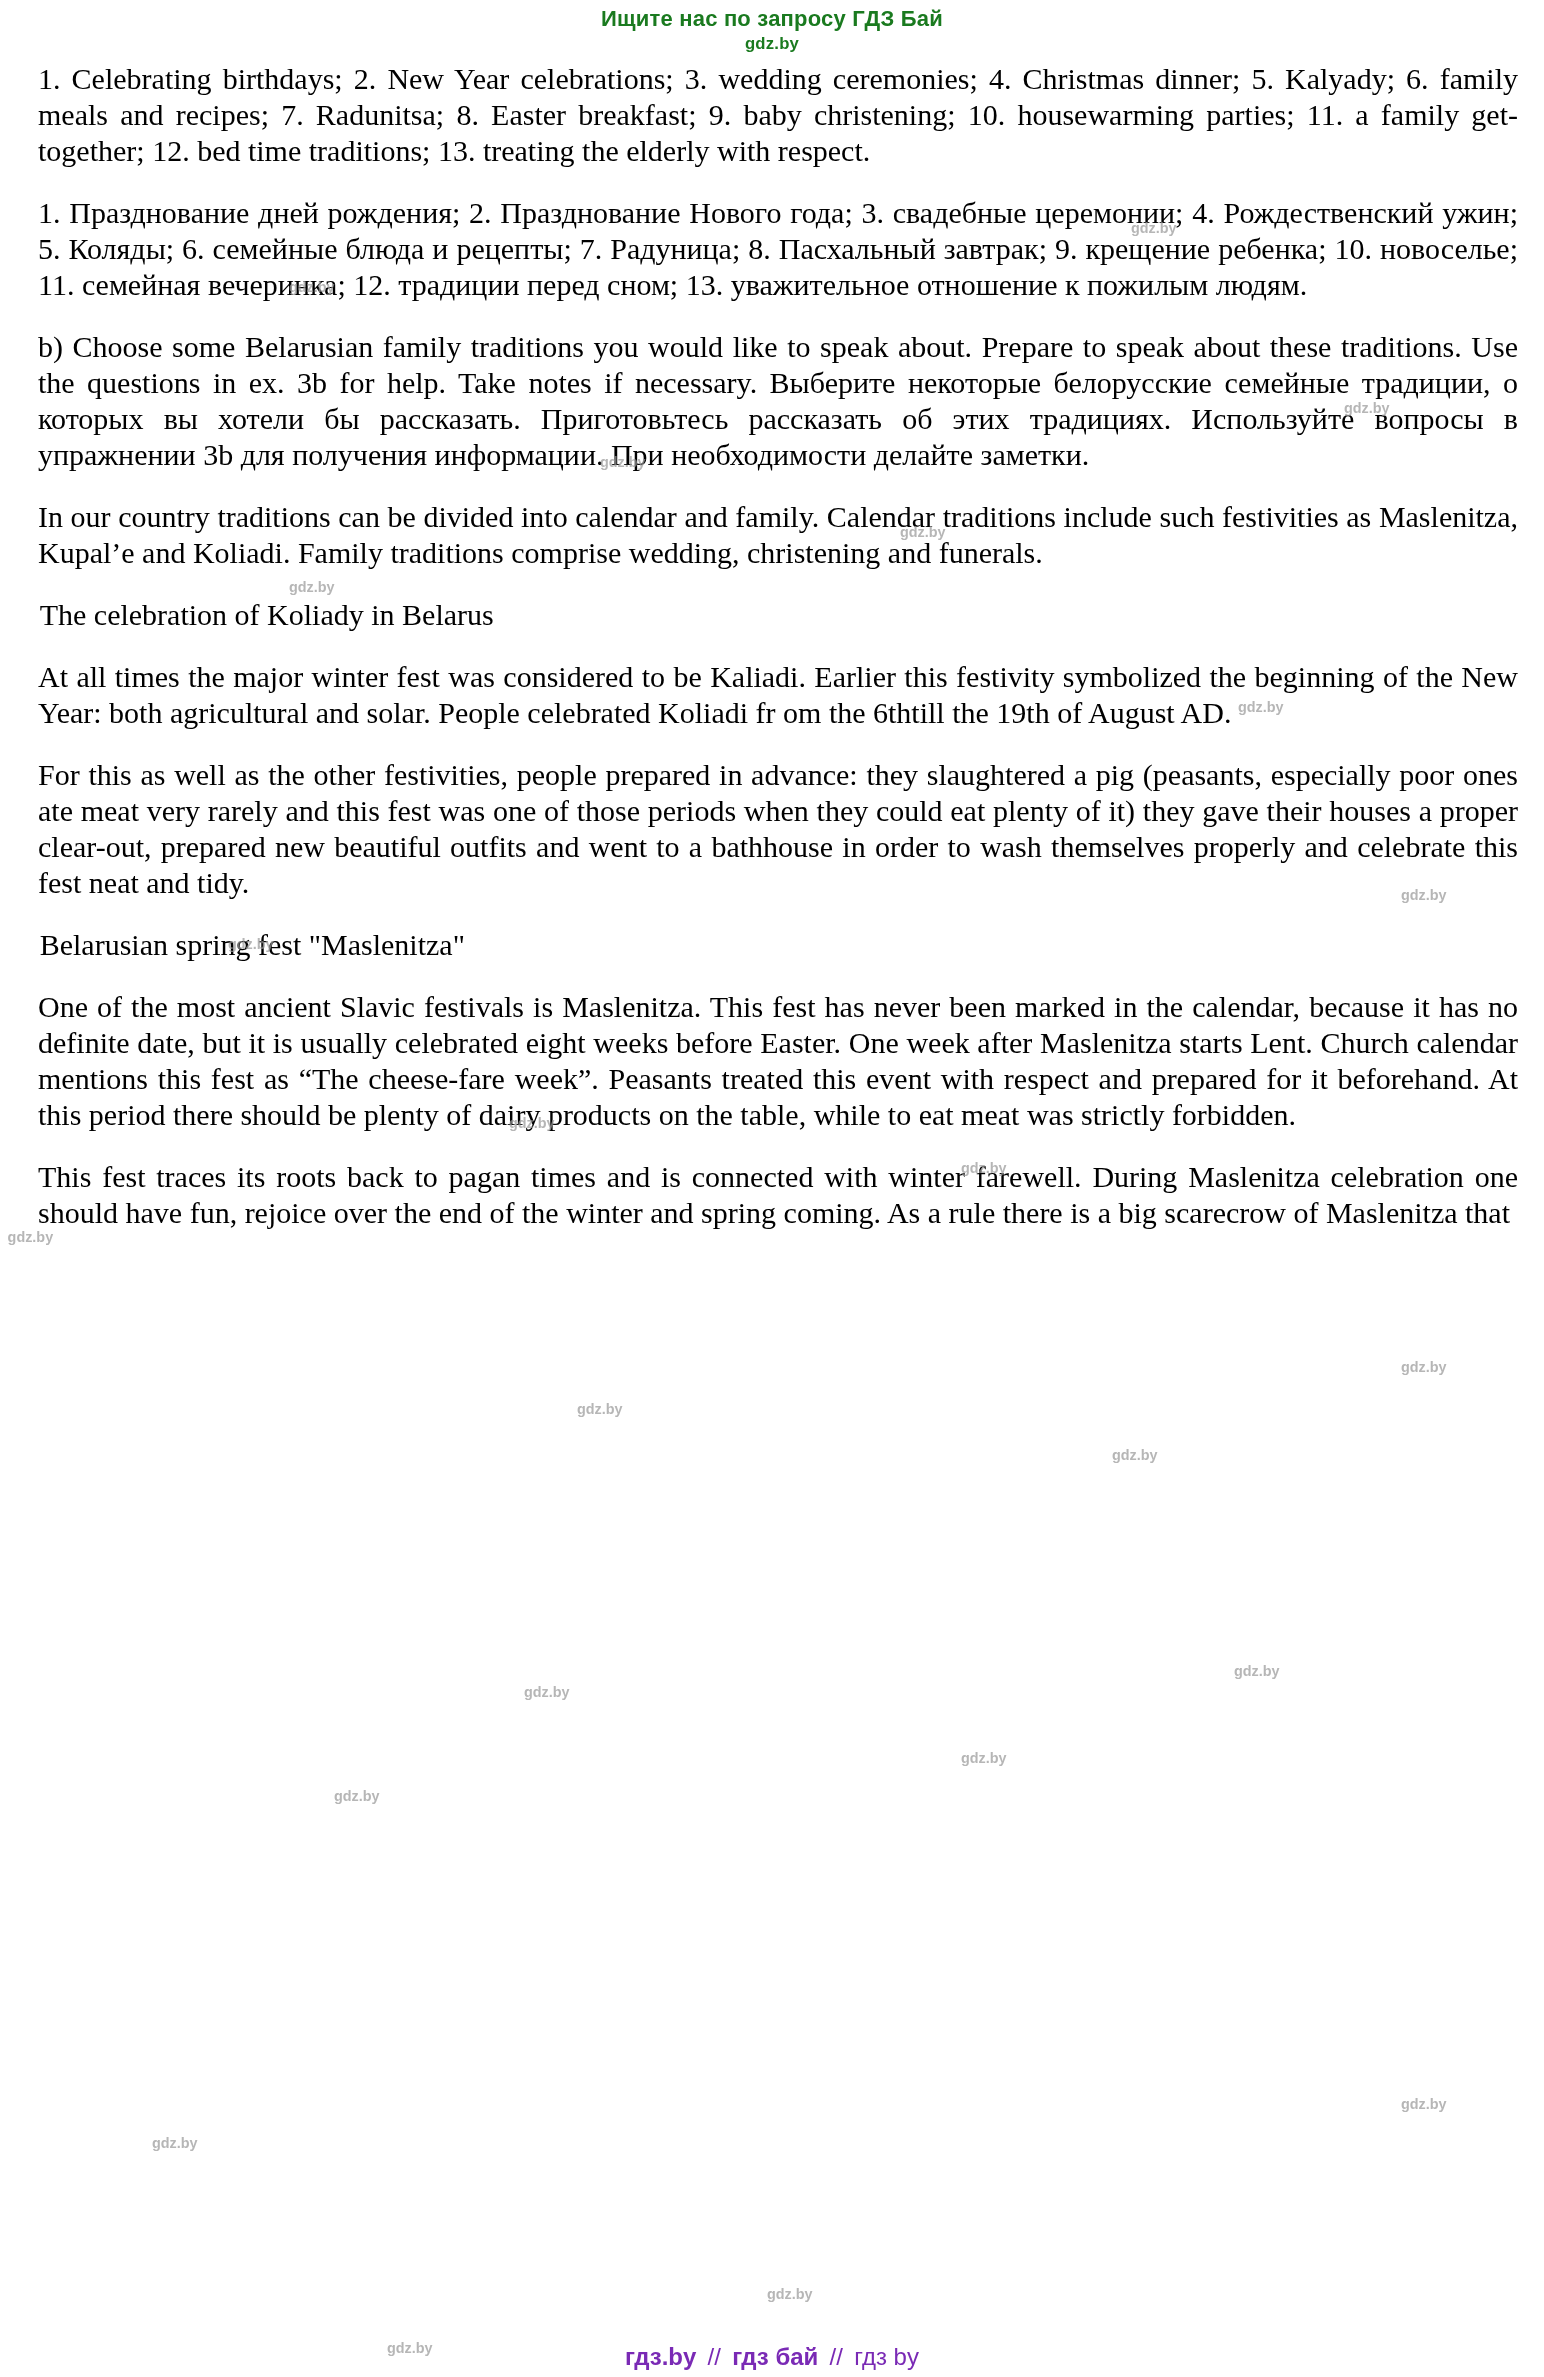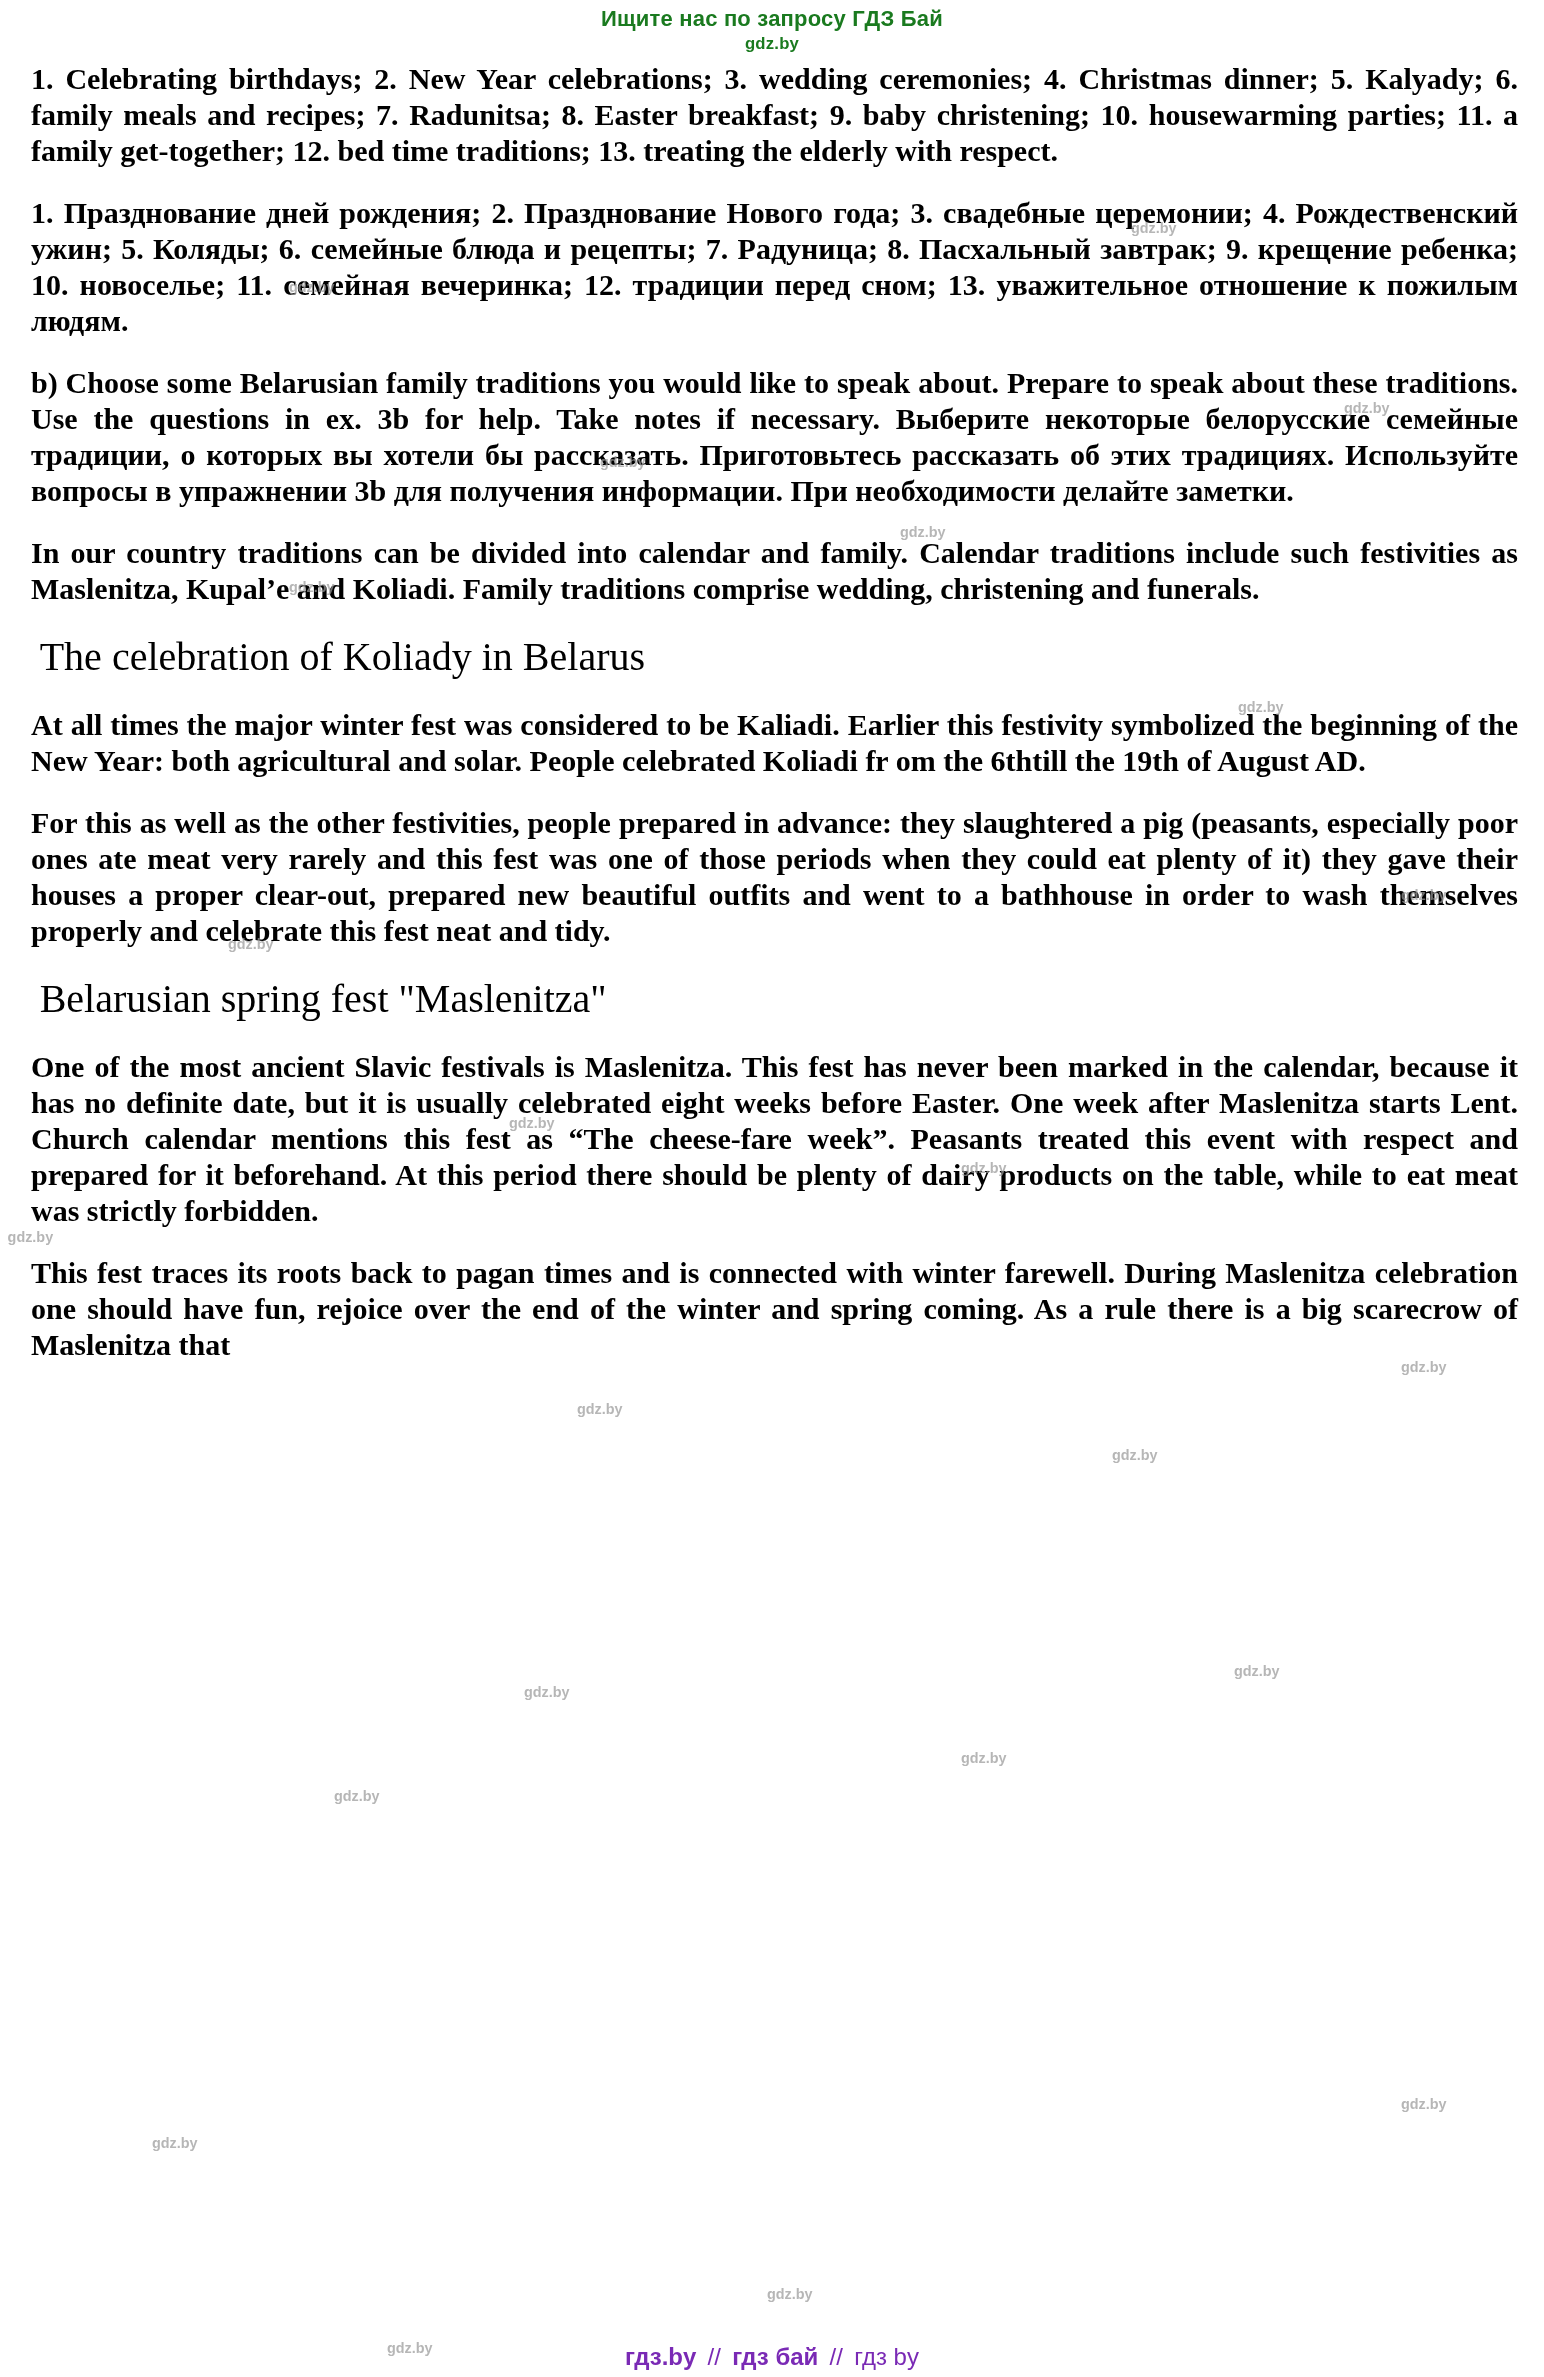--- a/index.html
+++ b/index.html
@@ -29,30 +29,29 @@
   }
   .top-banner .green { color: #1a7a1f; }
   .top-banner .sub {
     display: block;
     font-size: 16.7px;
     color: #1a7a1f;
     margin-top: 1.5px;
   }
   
   p.para {
-    margin: 0 0 26px 5px;
+    margin: 0 0 26px 12px;
     font-size: 30px;
     line-height: 1.2;
     text-align: justify;
     text-justify: inter-word;
-    font-weight: bold;
   }
   p.heading {
     margin: 0 0 26px 0;
-    font-size: 40px;
+    font-size: 30px;
     line-height: 1.2;
     text-align: left;
     padding-left: 13.7px;
   }
   
   .wm {
     position: absolute;
     font-family: "Liberation Sans", sans-serif;
     font-size: 14.4px;
     font-weight: bold;

